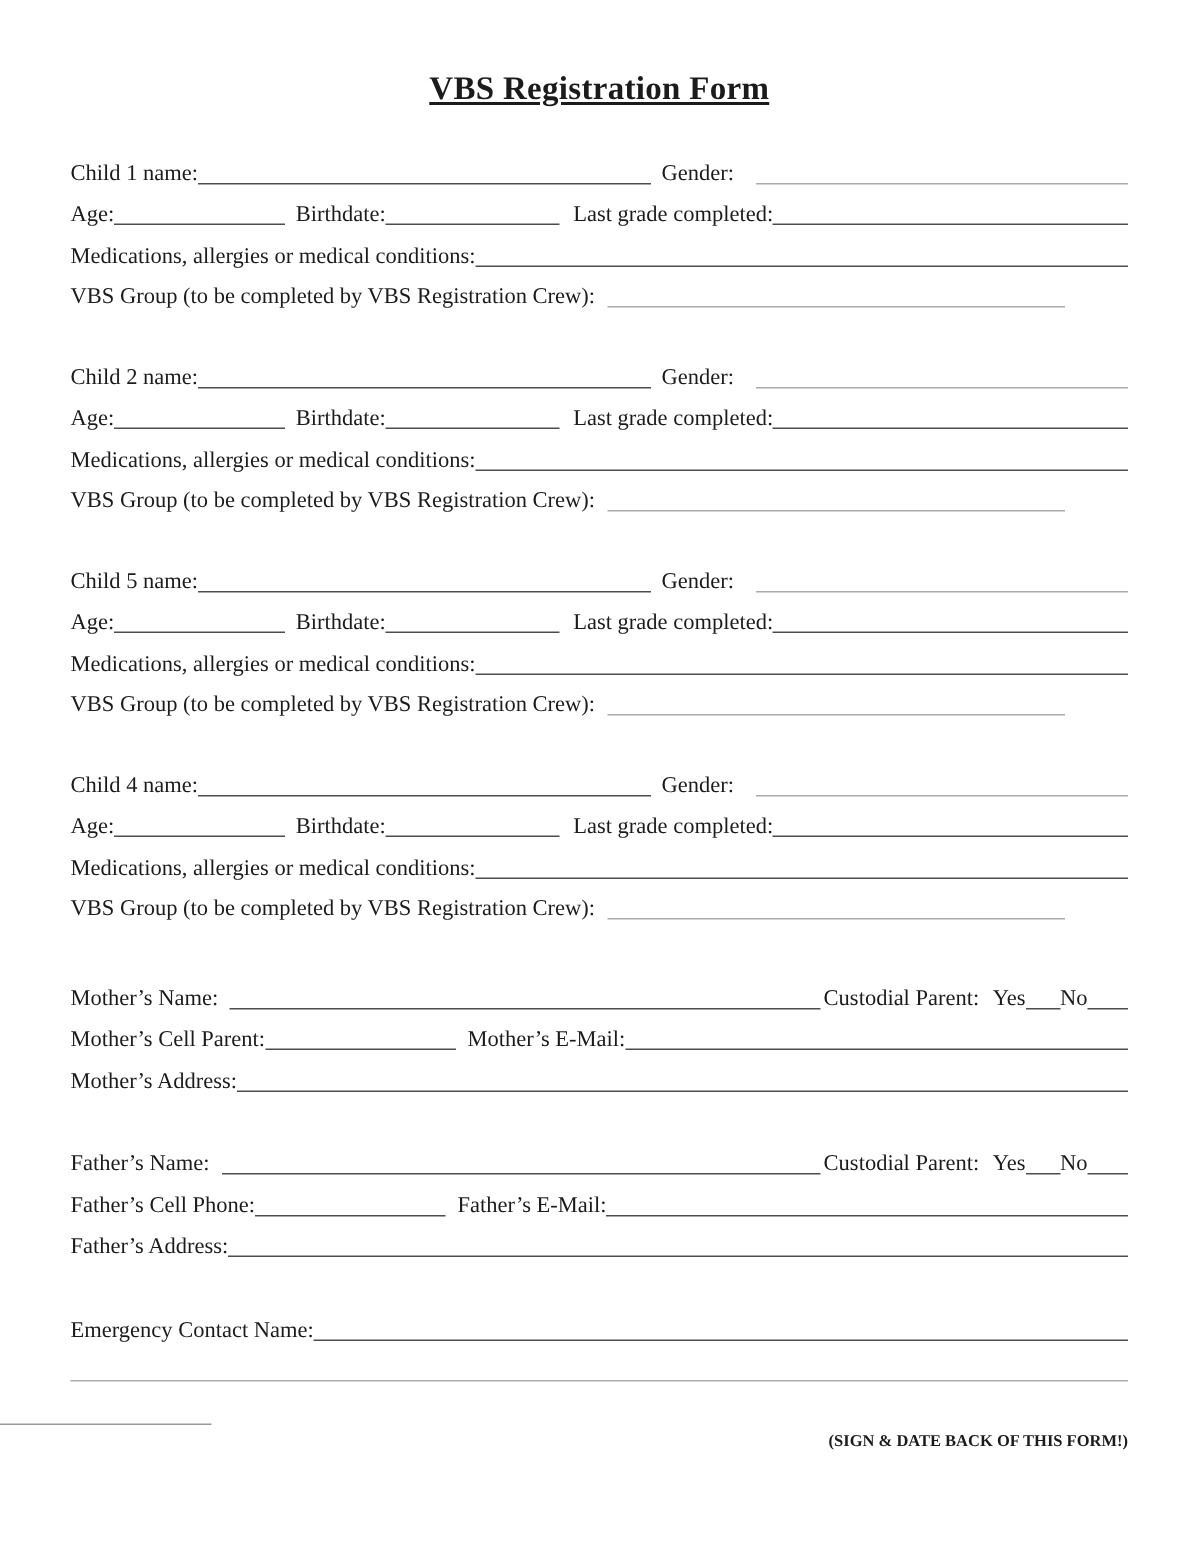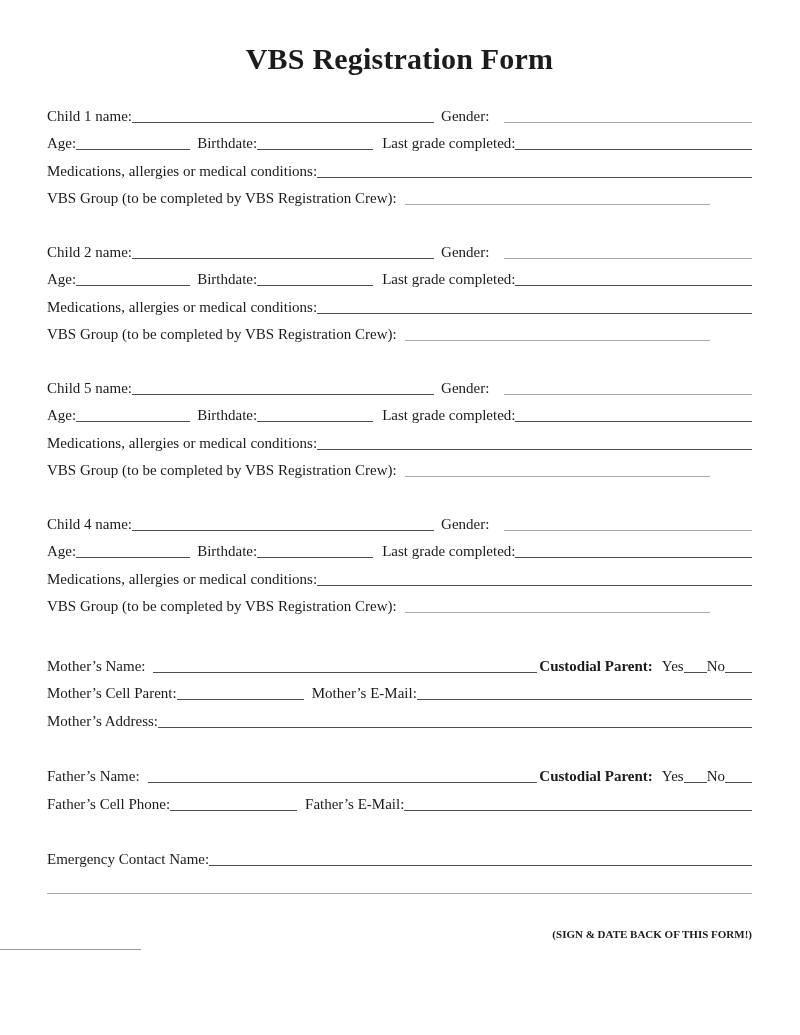--- a/index.html
+++ b/index.html
@@ -6,21 +6,21 @@
   body{
     width:800px;height:1035px;
     font-family:"Liberation Serif", serif;
     font-size:15px;color:#1b1b1b;
     -webkit-font-smoothing:antialiased;
   }
   .page{position:relative;width:800px;height:1035px;background:#fff;overflow:hidden;}
   .content{position:absolute;left:47px;right:48px;top:0;}
   .title{
     margin-top:44px;height:30px;line-height:30px;
-    text-align:center;font-weight:bold;font-size:30px;letter-spacing:.2px;
+    text-align:center;font-weight:bold;font-size:22px;letter-spacing:.2px;text-decoration:underline;
   }
   .block{margin-top:26px;}
   .block.first{margin-top:24px;}
   .block.mother{margin-top:32px;}
   .block.father{margin-top:28px;}
   .block.emergency{margin-top:28px;}
   .row{display:flex;align-items:flex-end;height:27.5px;white-space:pre;}
   .lbl{line-height:19px;flex:0 0 auto;}
   .blank{
     border-bottom:1.5px solid #4d4d4d;
@@ -33,21 +33,21 @@
   .blank.w-age{width:114px;}
   .blank.w-bd{width:116px;}
   .blank.w-cell{width:127px;}
   .blank.w-yes{width:23px;}
   .blank.w-no{width:27px;}
   .blank.vbs-u{margin-left:8px;margin-right:42px;}
   .blank.pname-u{margin-left:8px;}
   .gap7{margin-left:7px;}
   .gap9{margin-left:9px;}
   .gap8{margin-left:8px;}
-  .custodial{margin-left:2px;font-weight:bold;}
+  .custodial{margin-left:2px;}
   .yes-word{margin-left:9px;}
   .sign-row{margin-top:26px;height:22px;line-height:22px;text-align:right;font-weight:bold;font-size:11px;}
   .stub-line{
     position:absolute;left:0;top:949px;width:141px;height:0;
     border-top:1.5px solid #9a9a9a;
   }
 </style>
 </head>
 <body>
 
@@ -187,20 +187,24 @@
         <span class="blank w-yes"></span>
         <span class="lbl">No</span>
         <span class="blank w-no"></span>
       </div>
       <div class="row">
         <span class="lbl">Father’s Cell Phone:</span>
         <span class="blank w-cell"></span>
         <span class="lbl gap8">Father’s E-Mail:</span>
         <span class="blank fill"></span>
       </div>
+      <div class="row">
+        <span class="lbl">Father’s Address:</span>
+        <span class="blank fill"></span>
+      </div>
     </div>
 
     <div class="block emergency">
       <div class="row">
         <span class="lbl">Emergency Contact Name:</span>
         <span class="blank fill"></span>
       </div>
       <div class="row">
         <span class="blank fill light"></span>
       </div>

